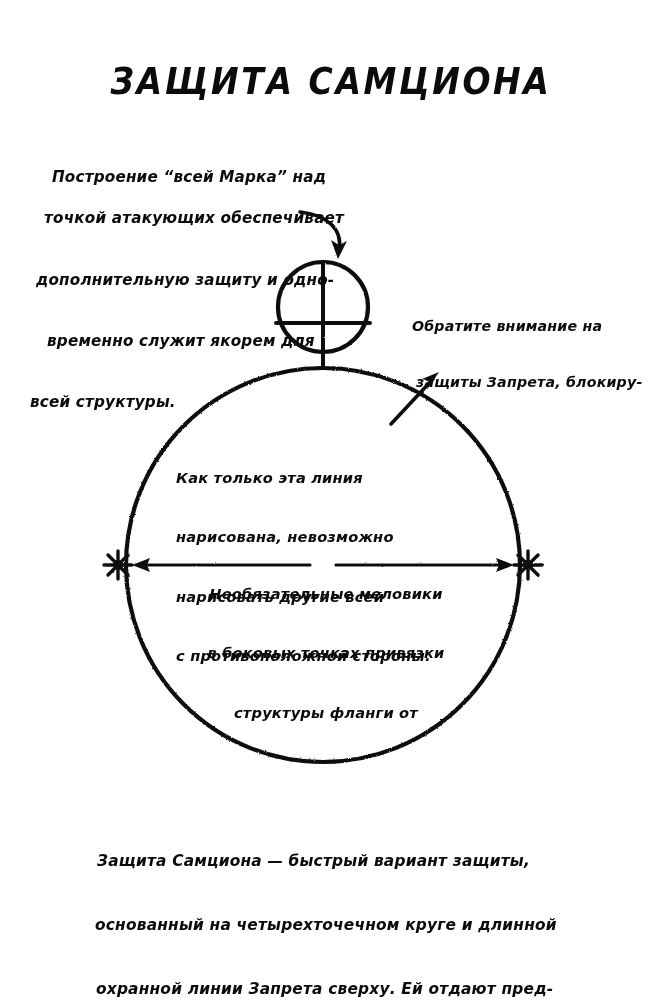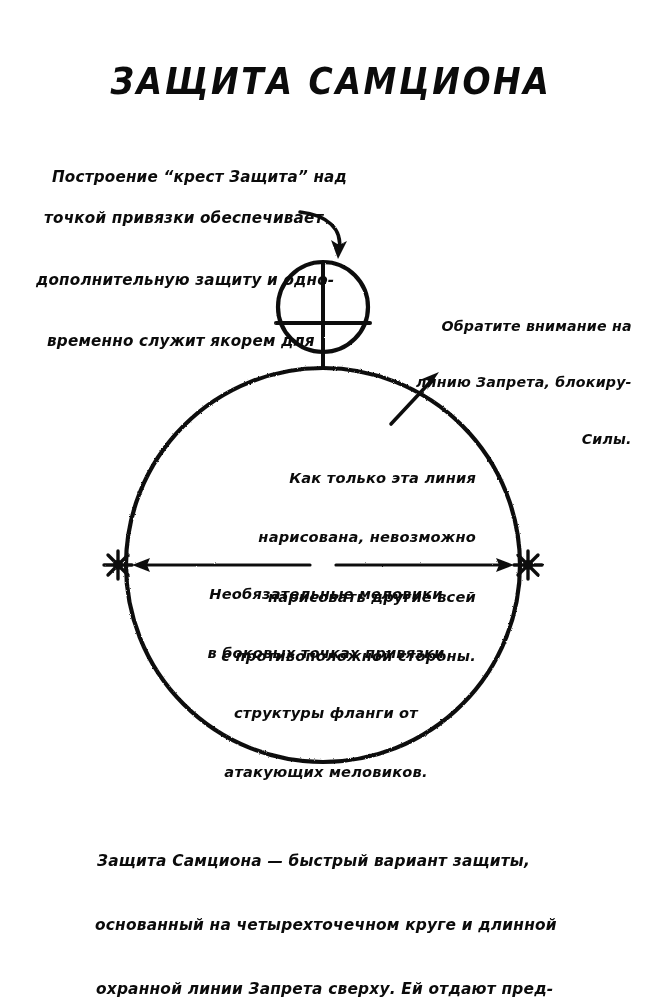--- a/index.html
+++ b/index.html
@@ -73,32 +73,32 @@
   #note-topleft .l3 { margin-left: 6px; }
   #note-topleft .l4 { margin-left: 17px; }
   #note-topleft .l5 { margin-left: 0px; }
 
   #note-right {
     left: 412px;
     top: 279px;
     font-size: 14.2px;
     line-height: 1.33;
   }
-  #note-right span { display: block; text-align: right; }
+  #note-right span { display: block; }
   #note-right .l2 { margin-left: 4px; }
   #note-right .l3 { margin-left: 2px; }
   #note-right .l4 { margin-left: 6px; }
 
   #note-center {
     left: 176px;
     top: 428px;
     width: 300px;
     font-size: 14.6px;
     line-height: 1.36;
-    text-align: right;
+    text-align: left;
   }
   #note-center span { display: block; }
 
   #note-mid {
     left: 176px;
     top: 544px;
     width: 300px;
     font-size: 14.6px;
     line-height: 1.36;
     text-align: center;
@@ -188,44 +188,43 @@
 
     <g filter="url(#rough2)">
       <line class="ink" x1="391" y1="424" x2="433" y2="379" stroke-width="3.6"></line>
       <path class="ink-fill" d="M439 372 L427 390 L430 381 L422 379 Z"></path>
     </g>
   </svg>
 
   <div id="title" class="hand">ЗАЩИТА САМЦИОНА</div>
 
   <div id="note-topleft" class="hand">
-    <span class="l1">Построение “крест Защита” над</span>
-    <span class="l2">точкой привязки обеспечивает</span>
+    <span class="l1">Построение “всей Марка” над</span>
+    <span class="l2">точкой атакующих обеспечивает</span>
     <span class="l3">дополнительную защиту и одно-</span>
     <span class="l4">временно служит якорем для</span>
+    <span class="l5">всей структуры.</span>
   </div>
 
   <div id="note-right" class="hand">
     <span class="l1">Обратите внимание на</span>
-    <span class="l2">линию Запрета, блокиру-</span>
-    <span class="l4">Силы.</span>
+    <span class="l2">защиты Запрета, блокиру-</span>
   </div>
 
   <div id="note-center" class="hand">
     <span class="l1">Как только эта линия</span>
     <span class="l2">нарисована, невозможно</span>
     <span class="l3">нарисовать другие всей</span>
     <span class="l4">с противоположной стороны.</span>
   </div>
 
   <div id="note-mid" class="hand">
     <span class="l1">Необязательные меловики</span>
     <span class="l2">в боковых точках привязки</span>
     <span class="l3">структуры фланги от</span>
-    <span class="l4">атакующих меловиков.</span>
   </div>
 
   <div id="caption" class="hand">
     <span class="l1">Защита Самциона — быстрый вариант защиты,</span>
     <span class="l2">основанный на четырехточечном круге и длинной</span>
     <span class="l3">охранной линии Запрета сверху. Ей отдают пред-</span>
     
   </div>
 
 </div>

